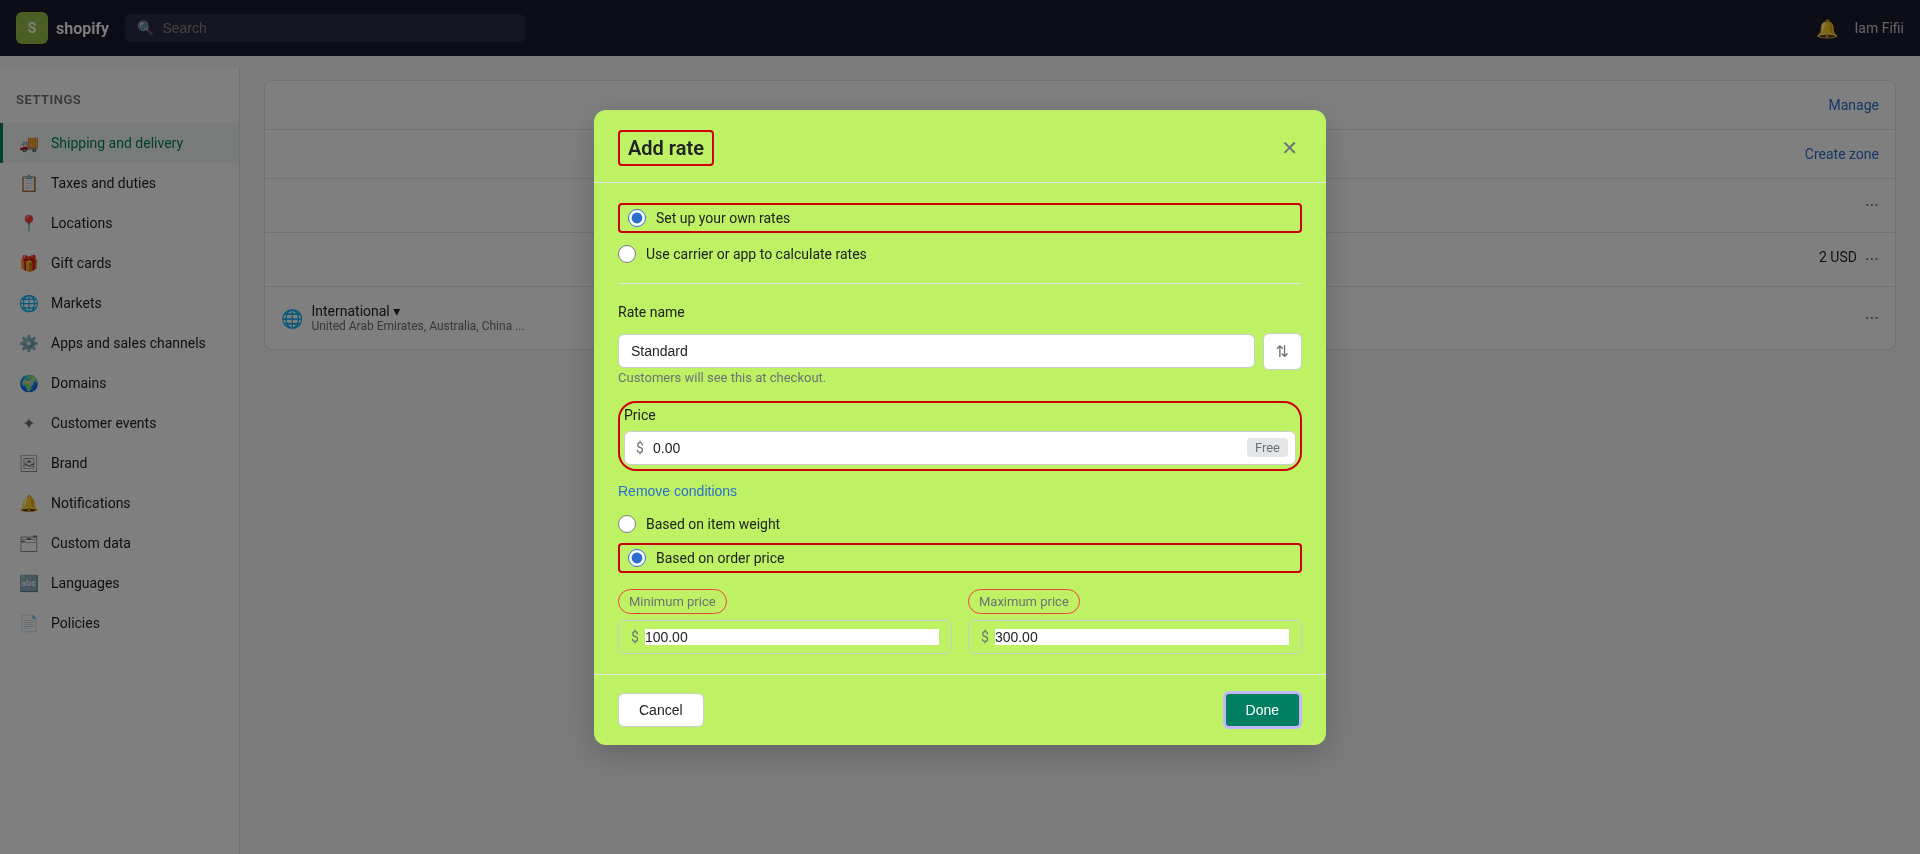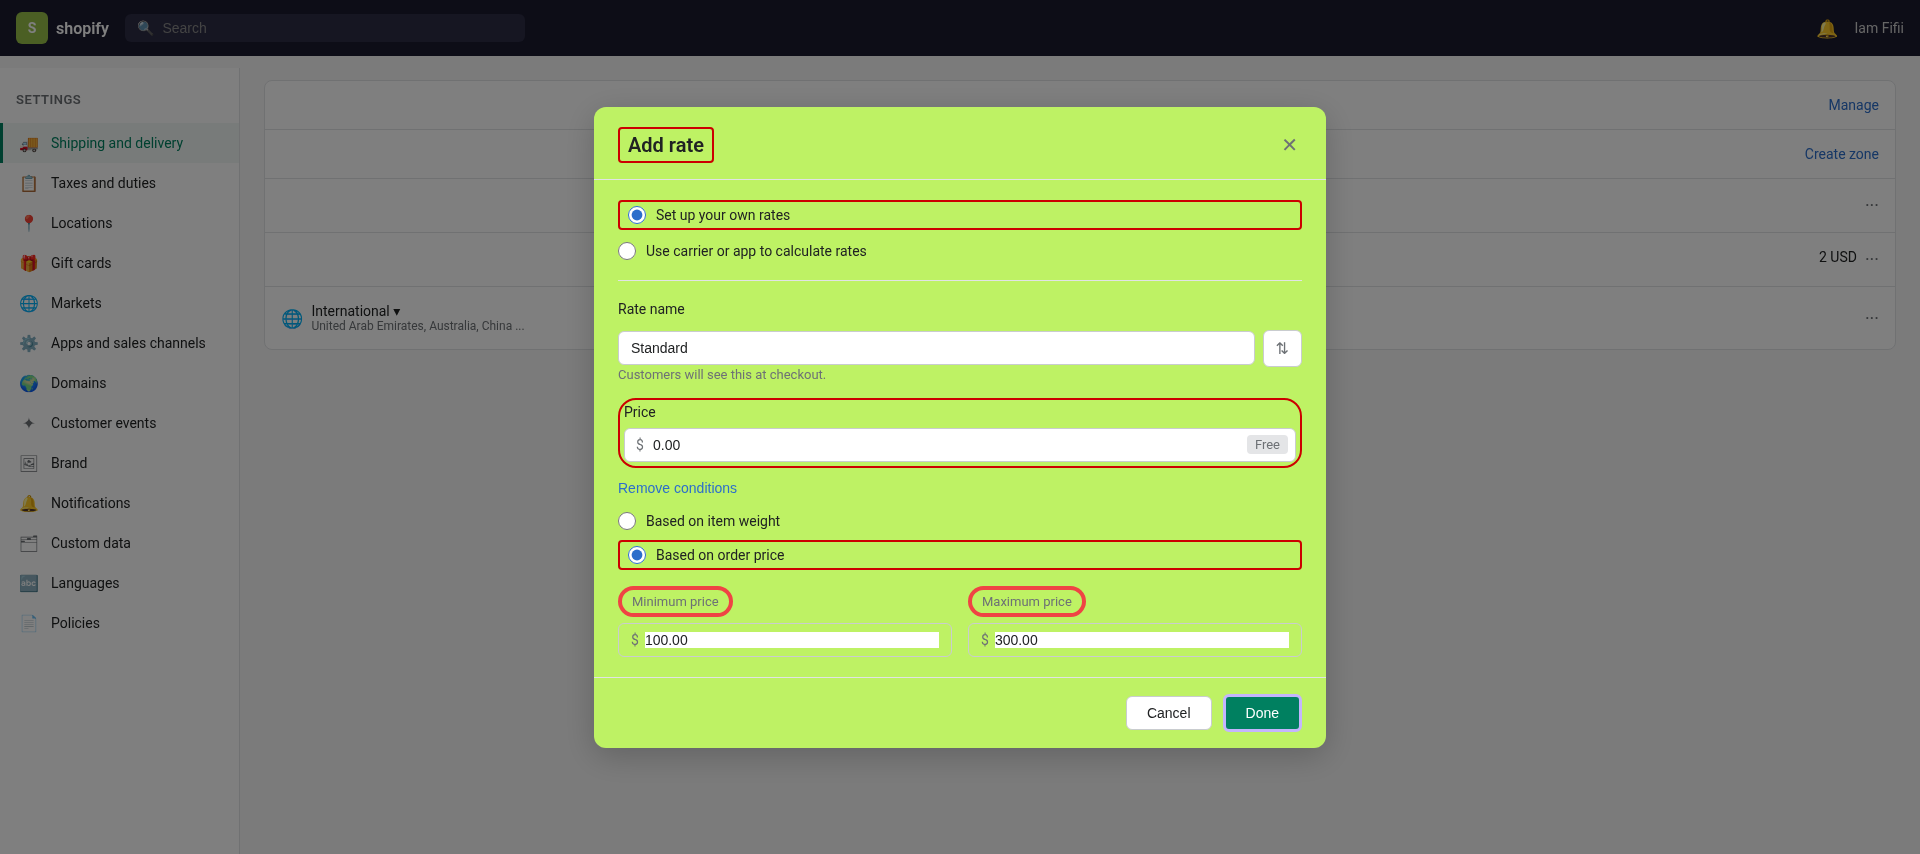--- a/index.html
+++ b/index.html
@@ -87,22 +87,22 @@
       border-bottom: 1px solid #e1e3e5;
     }
     .modal-title { font-size: 20px; font-weight: 600; border: 2px solid #c00; padding: 4px 8px; border-radius: 4px; }
     .modal-close { background: none; border: none; cursor: pointer; font-size: 20px; color: #6d7175; padding: 4px; }
     .modal-body { padding: 20px 24px; overflow-y: auto; flex: 1; }
     .modal-footer {
       padding: 16px 24px;
       border-top: 1px solid #e1e3e5;
       display: flex;
       align-items: center;
-      justify-content: flex-end;
-      gap: 11px;
+      justify-content: space-between;
+      gap: 20px;
     }
 
     
     .radio-group { display: flex; flex-direction: column; gap: 12px; margin-bottom: 20px; }
     .radio-option { display: flex; align-items: center; gap: 10px; cursor: pointer; }
     .radio-option input[type="radio"] { width: 18px; height: 18px; accent-color: #2c6ecb; cursor: pointer; }
     .radio-label { font-size: 14px; color: #202223; }
 
     
     .radio-option.highlighted { border: 2px solid #c00; padding: 4px 8px; border-radius: 4px; }
@@ -165,21 +165,21 @@
     }
 
     
     .conditions-section { margin-top: 16px; }
     .conditions-radio-group { display: flex; flex-direction: column; gap: 10px; margin-bottom: 16px; }
 
     
     .price-fields { display: flex; gap: 16px; margin-top: 8px; }
     .price-field { flex: 1; }
     .price-field-label { font-size: 13px; color: #6d7175; margin-bottom: 6px; }
-    .price-field-label.highlighted { border: 4px solid #ef4444; border-radius: 20px; padding: 4px 10px; display: inline-block; }
+    .price-field-label.highlighted { border: 1px solid #ef4444; border-radius: 20px; padding: 4px 10px; display: inline-block; }
     .price-input-inner {
       display: flex;
       align-items: center;
       border: 1px solid #c9cccf;
       border-radius: 6px;
       padding: 8px 12px;
       gap: 6px;
     }
     .price-input-inner span { color: #6d7175; }
     .price-input-inner input {

